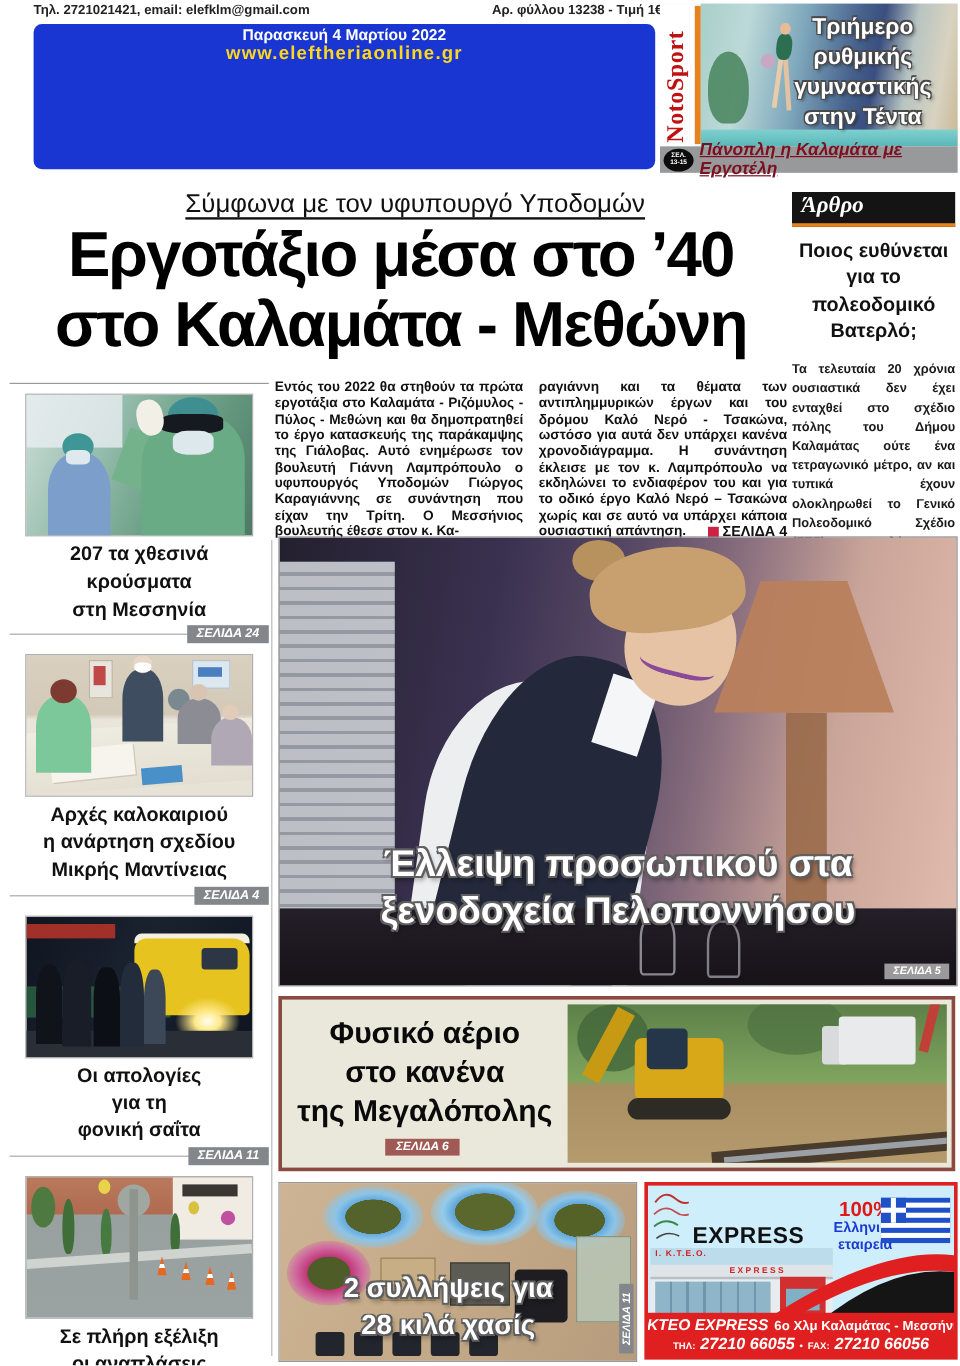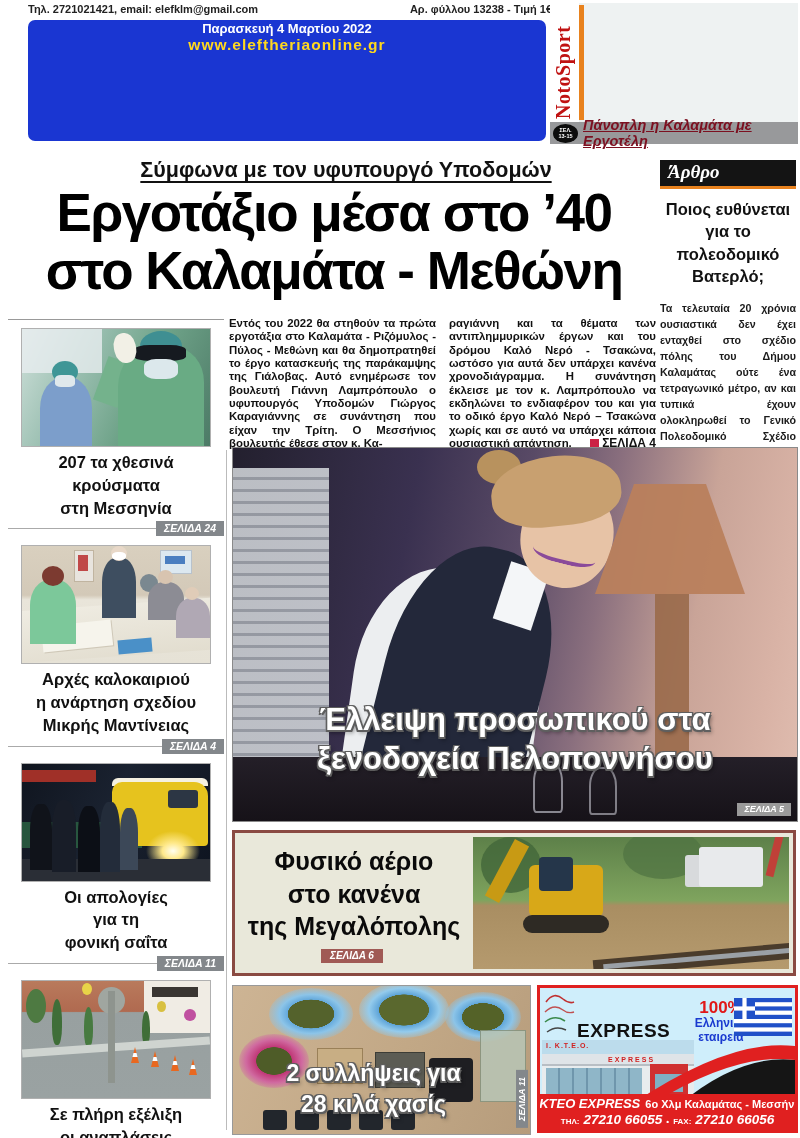--- a/index.html
+++ b/index.html
@@ -40,21 +40,21 @@
                text-shadow:-1px -1px 0 #4a4a4a,1px -1px 0 #4a4a4a,-1px 1px 0 #4a4a4a,1px 1px 0 #4a4a4a,2px 2px 3px rgba(0,0,0,.5);}
   .ns-strip{position:absolute;left:0;right:0;bottom:0;height:22px;background:#98999b;
             display:flex;align-items:center;gap:5px;padding-left:3px;box-sizing:border-box;}
   .ns-badge{width:25px;height:19px;background:#0c0c0c;border-radius:50%;color:#fff;
             display:flex;flex-direction:column;align-items:center;justify-content:center;
             font-size:5.5px;font-weight:bold;line-height:1.15;flex:0 0 auto;}
   .ns-striptext{font-size:14.5px;font-weight:bold;font-style:italic;color:#7c1020;text-decoration:underline;}
 
   
   .kicker{position:absolute;left:40px;top:158px;width:612px;text-align:center;
-          font-size:21.5px;font-weight:bold;text-decoration:underline;text-underline-offset:4px;}
+          font-size:21.5px;font-weight:normal;text-decoration:underline;text-underline-offset:4px;}
   .headline{position:absolute;left:6px;top:184px;width:656px;text-align:center;
             font-size:53px;font-weight:bold;line-height:1.1;letter-spacing:-1.5px;color:#000;}
   .bodycols{position:absolute;left:229px;top:317px;width:427px;display:flex;gap:13px;align-items:flex-end;}
   .bcol{flex:1;font-size:11.4px;font-weight:bold;line-height:1.17;text-align:justify;color:#111;}
   .bcol2{position:relative;}
   .lead-ref{position:absolute;right:0;bottom:0;display:flex;align-items:center;gap:3px;background:#fff;padding-left:4px;}
   .lead-ref-square{width:9px;height:9px;background:#cc2244;display:inline-block;}
   .lead-ref-label{font-size:12px;font-weight:bold;}
 
   
@@ -243,20 +243,35 @@
   <div class="masthead">
     <div class="mh-date">Παρασκευή 4 Μαρτίου 2022</div>
     <div class="mh-site">www.eleftheriaonline.gr</div>
   </div>
 
   <div class="notosport">
     <div class="ns-brandcol">
       <div class="ns-brand">NotoSport</div>
     </div>
     <div class="ns-orange"></div>
+    <div class="ns-photo">
+      <div class="ns-plant"></div>
+      <div class="ns-ball"></div>
+      <div class="ns-leg1"></div>
+      <div class="ns-leg2"></div>
+      <div class="ns-leotard"></div>
+      <div class="ns-head"></div>
+      <div class="ns-floor"></div>
+      <div class="ns-headline">
+        <span class="cl">Τριήμερο</span>
+        <span class="cl">ρυθμικής</span>
+        <span class="cl">γυμναστικής</span>
+        <span class="cl">στην Τέντα</span>
+      </div>
+    </div>
     <div class="ns-strip">
       <span class="ns-badge">
         <span>ΣΕΛ.</span>
         <span>13-15</span>
       </span>
       <span class="ns-striptext">Πάνοπλη η Καλαμάτα με Εργοτέλη</span>
     </div>
   </div>
 
   <div class="kicker">Σύμφωνα με τον υφυπουργό Υποδομών</div>

